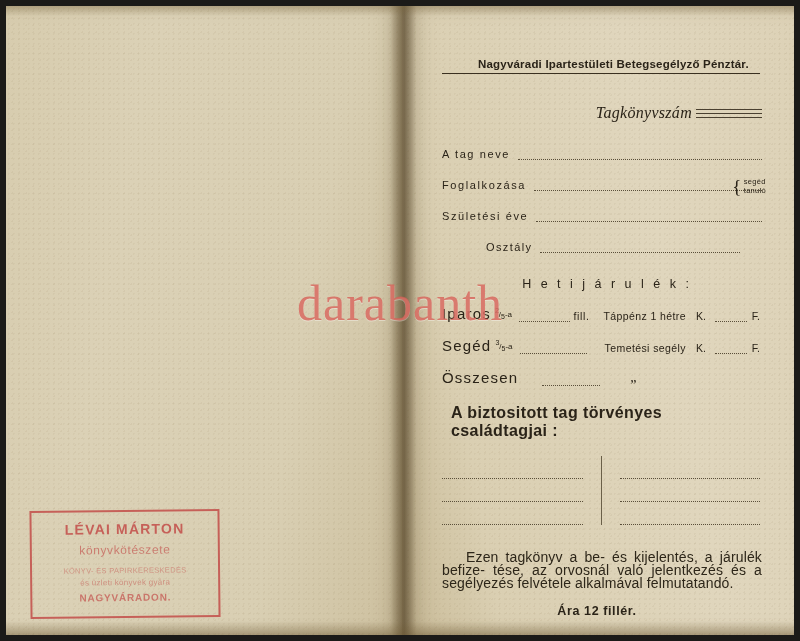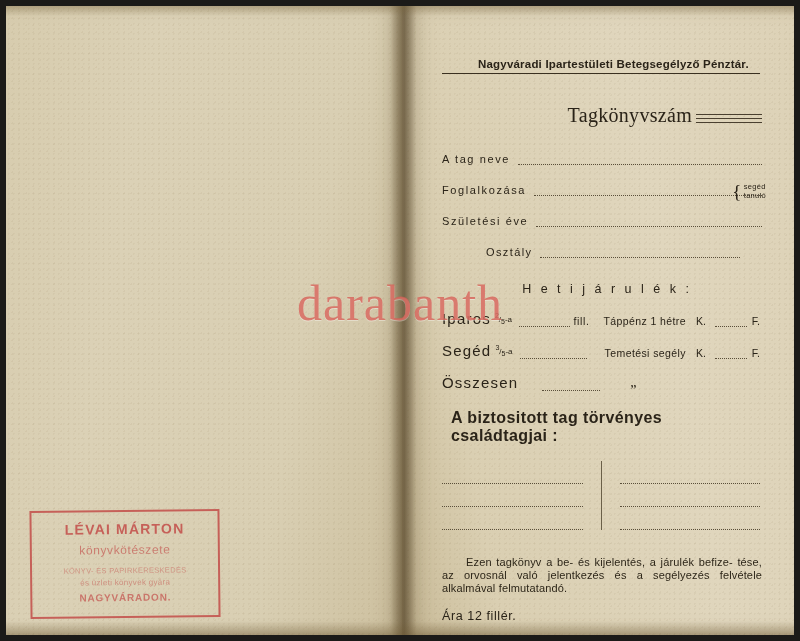--- a/index.html
+++ b/index.html
@@ -106,21 +106,22 @@
   }
 
   .membernum-row {
     display: flex;
     align-items: flex-end;
     justify-content: flex-end;
     margin-bottom: 26px;
   }
   .membernum-label {
     font-family: "Liberation Serif", serif;
-    font-size: 20px;
+    font-style: italic;
+    font-size: 16px;
     letter-spacing: 0.3px;
   }
   .membernum-lines {
     width: 66px;
     height: 12px;
     margin-left: 4px;
     margin-bottom: 1px;
     background-image: repeating-linear-gradient(
       180deg,
       #4a4030 0px, #4a4030 1px,
@@ -270,31 +271,31 @@
     flex: 1;
   }
   .family-col:first-child { padding-right: 18px; border-right: 1px solid #6a5f48; }
   .family-col:last-child { padding-left: 18px; }
   .family-line {
     border-bottom: 1px dotted #5a4f3a;
     height: 22px;
   }
 
   .footnote {
-    font-size: 11px;
+    font-size: 14px;
     line-height: 13px;
     letter-spacing: 0.15px;
     text-align: justify;
     margin: 0 0 14px 0;
     color: #2d2619;
   }
   .footnote .indent { padding-left: 24px; }
   .price {
-    text-align: left;
-    font-weight: normal;
+    text-align: center;
+    font-weight: bold;
     font-size: 12.5px;
     letter-spacing: 0.6px;
     padding-right: 10px;
   }
 
   
   .stamp {
     position: absolute;
     left: 24px;
     top: 504px;

